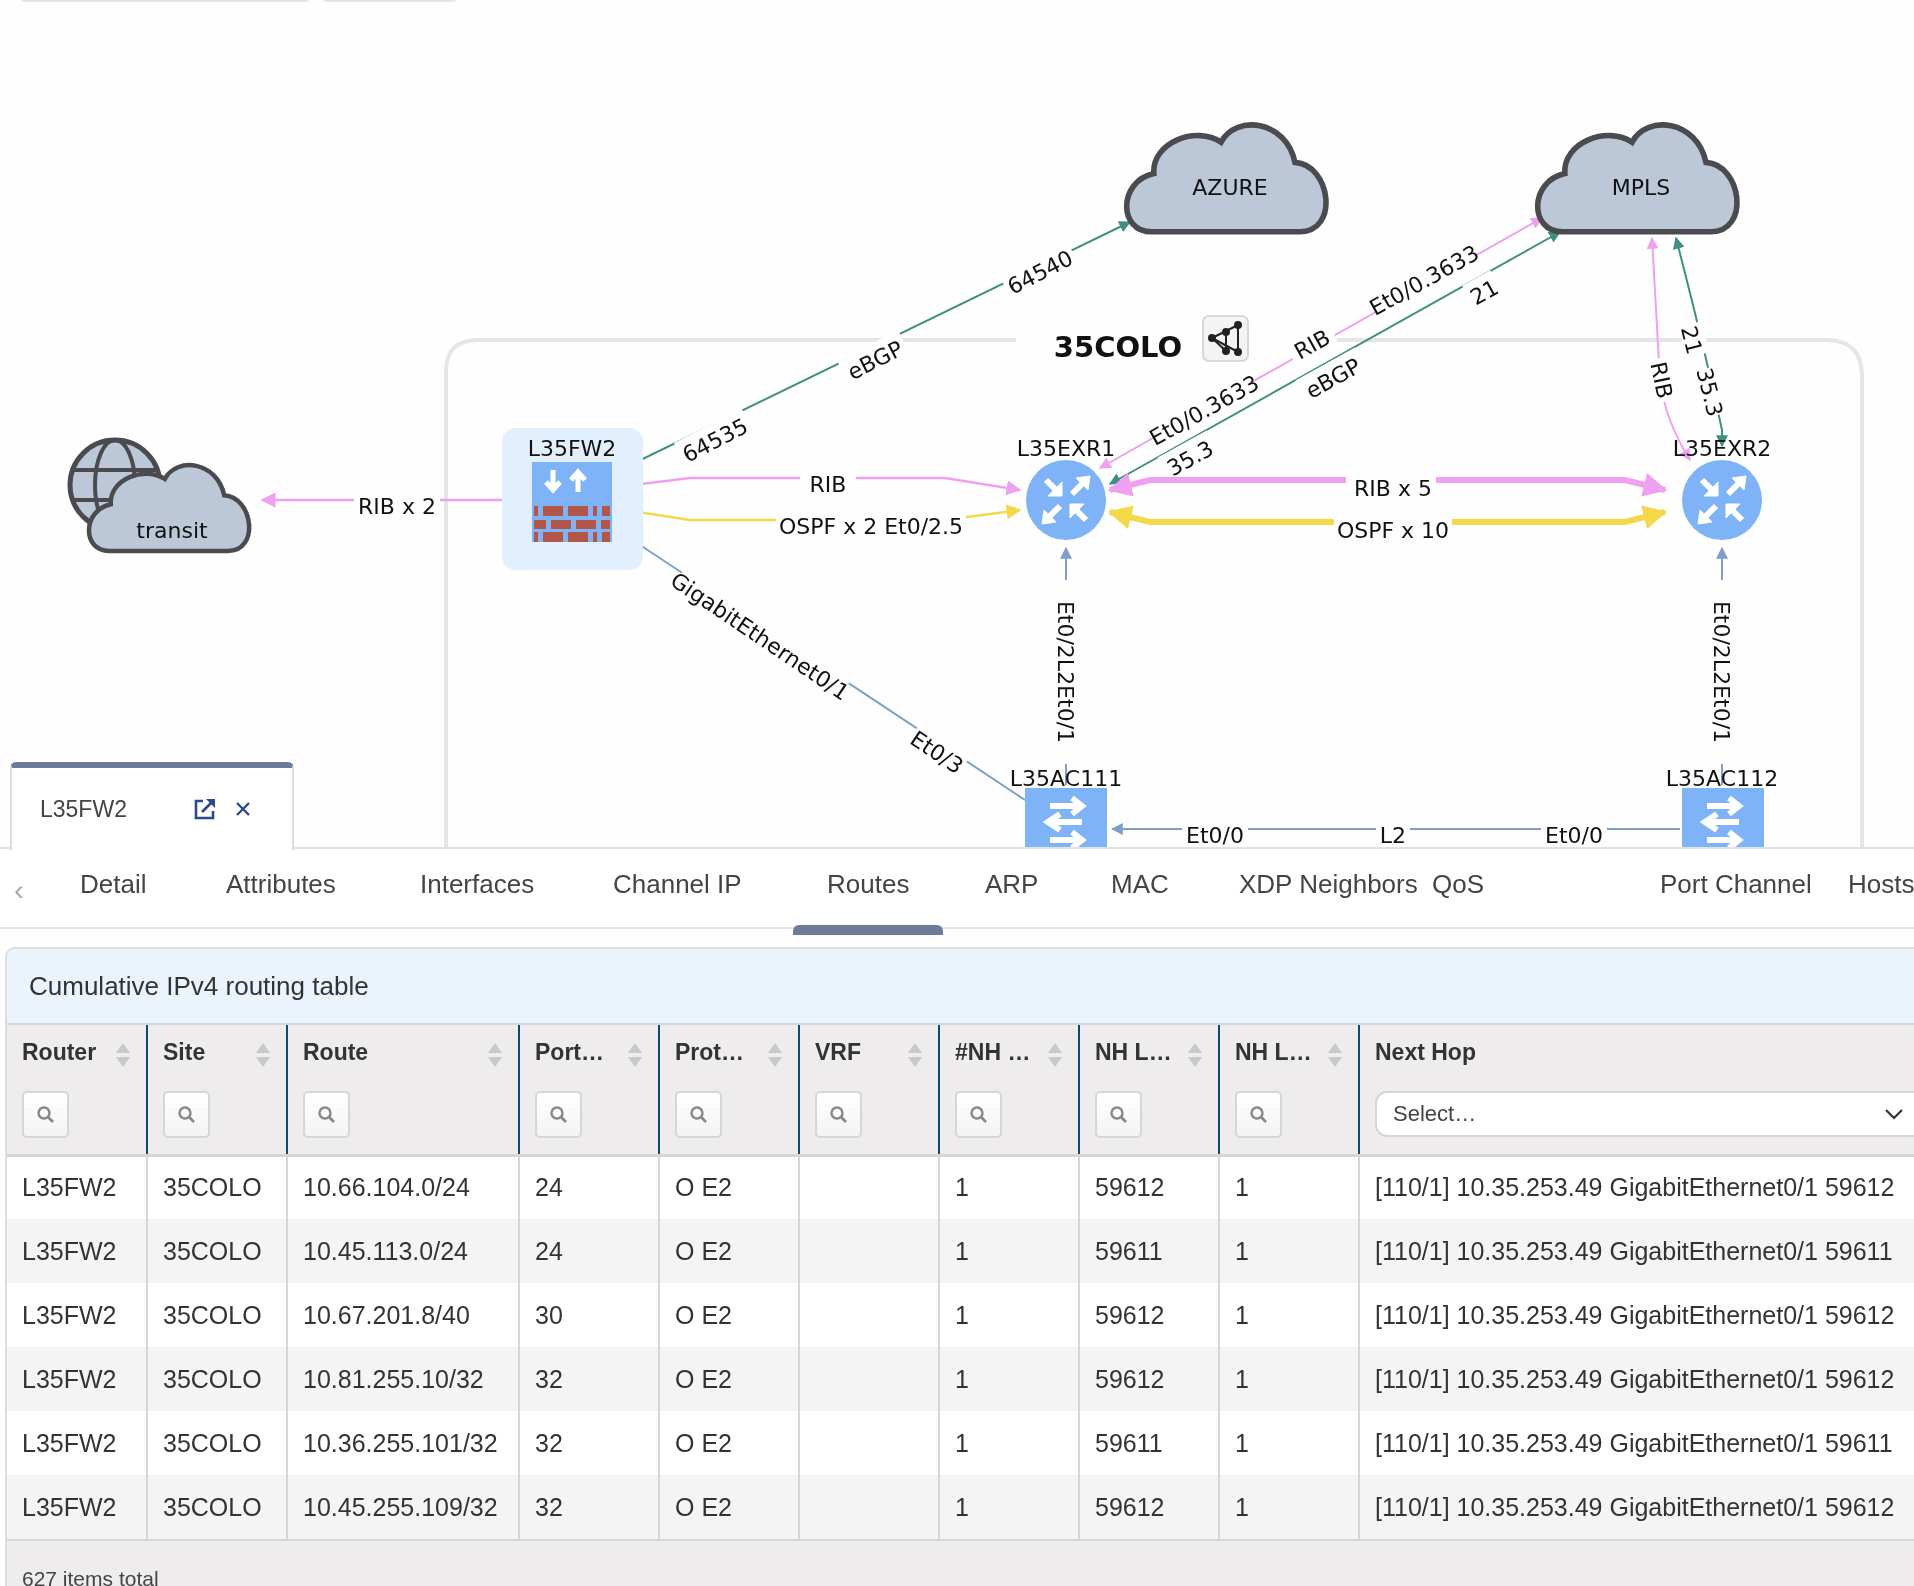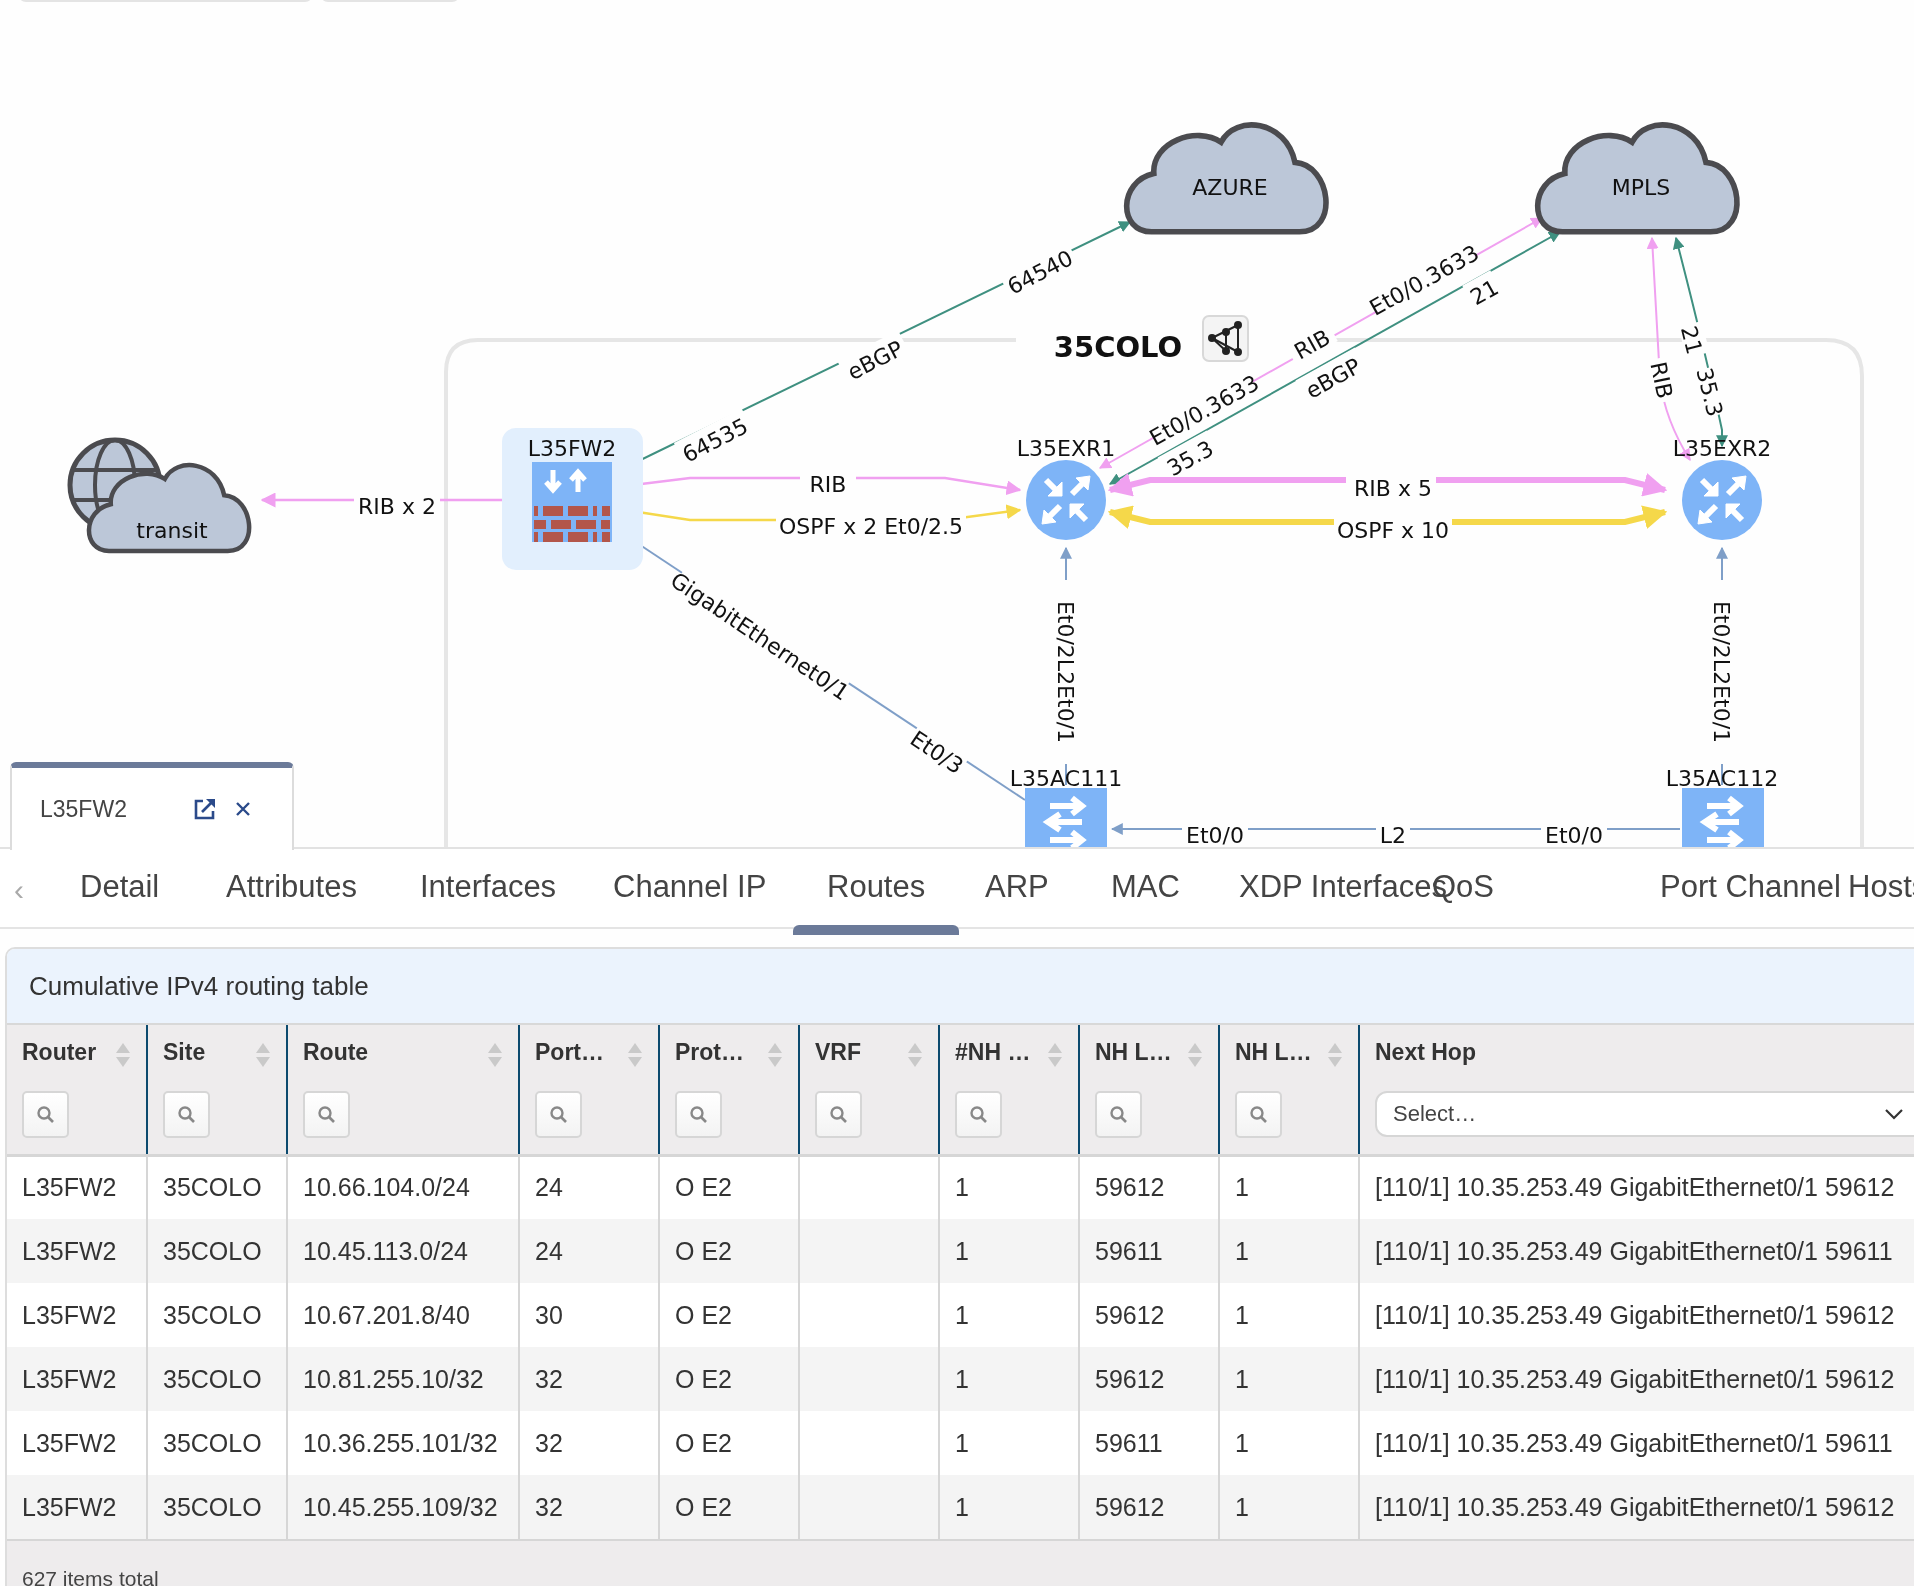--- a/index.html
+++ b/index.html
@@ -19,21 +19,21 @@
   
   #detail-tab { position: absolute; left: 10px; top: 762px; width: 284px; height: 88px; background: #fff; border: 2px solid #dcdcdc; border-bottom: none; border-top: 6px solid #6b7a99; border-radius: 6px 6px 0 0; display: flex; align-items: center; padding-left: 28px; font-size: 23px; color: #444; z-index: 3; }
   #detail-tab .tab-title { width: 150px; }
   #detail-tab .ico { width: 30px; height: 30px; display: inline-flex; align-items: center; justify-content: center; color: #2b4a8a; cursor: pointer; }
 
   #divider { position: absolute; left: 0; top: 847px; width: 1914px; height: 2px; background: #e2e2e2; z-index: 2; }
 
   
   #tabs { position: absolute; left: 0; top: 849px; width: 1914px; height: 80px; background: #fff; border-bottom: 2px solid #e4e4e4; }
   #tabs .chev { position: absolute; left: 14px; top: 24px; font-size: 30px; color: #aaa; cursor: pointer; }
-  .tab { position: absolute; top: 20px; font-size: 31px; color: #444; white-space: nowrap; cursor: pointer; }
+  .tab { position: absolute; top: 20px; font-size: 26px; color: #444; white-space: nowrap; cursor: pointer; }
   .tab.active::after { content: ""; position: absolute; left: -34px; right: -34px; top: 56px; height: 10px; background: #6b7a99; border-radius: 6px 6px 0 0; }
 
   
   #card { position: absolute; left: 5px; top: 947px; width: 1920px; height: 660px; border: 2px solid #ddd; border-radius: 10px 0 0 0; overflow: hidden; }
   #card-title { height: 76px; background: #ebf3fd; border-bottom: 2px solid #d8d8d8; padding: 22px 0 0 22px; font-size: 26px; color: #333; }
   table { border-collapse: collapse; table-layout: fixed; width: 1920px; font-size: 25px; }
   th { background: #eeeced; height: 130px; vertical-align: top; text-align: left; border-right: 2px solid #0c4a6e; border-bottom: 3px solid #d6d6d6; padding: 14px 12px 0 15px; font-weight: normal; color: #333; position: relative; }
   th .hlabel { font-size: 23px; font-weight: 600; color: #333; display: block; height: 40px; white-space: nowrap; }
   th .sort { position: absolute; right: 16px; top: 18px; width: 14px; height: 26px; }
   th .sort::before { content: ""; position: absolute; left: 0; top: 0; border-left: 7px solid transparent; border-right: 7px solid transparent; border-bottom: 10px solid #c9c9c9; }
@@ -362,21 +362,21 @@
 
   <div id="tabs">
     <span class="chev">‹</span>
     <span class="tab" style="left:80px">Detail</span>
     <span class="tab" style="left:226px">Attributes</span>
     <span class="tab" style="left:420px">Interfaces</span>
     <span class="tab" style="left:613px">Channel IP</span>
     <span class="tab active" style="left:827px">Routes</span>
     <span class="tab" style="left:985px">ARP</span>
     <span class="tab" style="left:1111px">MAC</span>
-    <span class="tab" style="left:1239px">XDP Interfaces</span>
+    <span class="tab" style="left:1239px">XDP Neighbors</span>
     <span class="tab" style="left:1432px">QoS</span>
     <span class="tab" style="left:1660px">Port Channel</span>
     <span class="tab" style="left:1848px">Hosts</span>
   </div>
 
   <div id="card">
     <div id="card-title">Cumulative IPv4 routing table</div>
     <table>
       <colgroup>
         <col style="width:140px">

